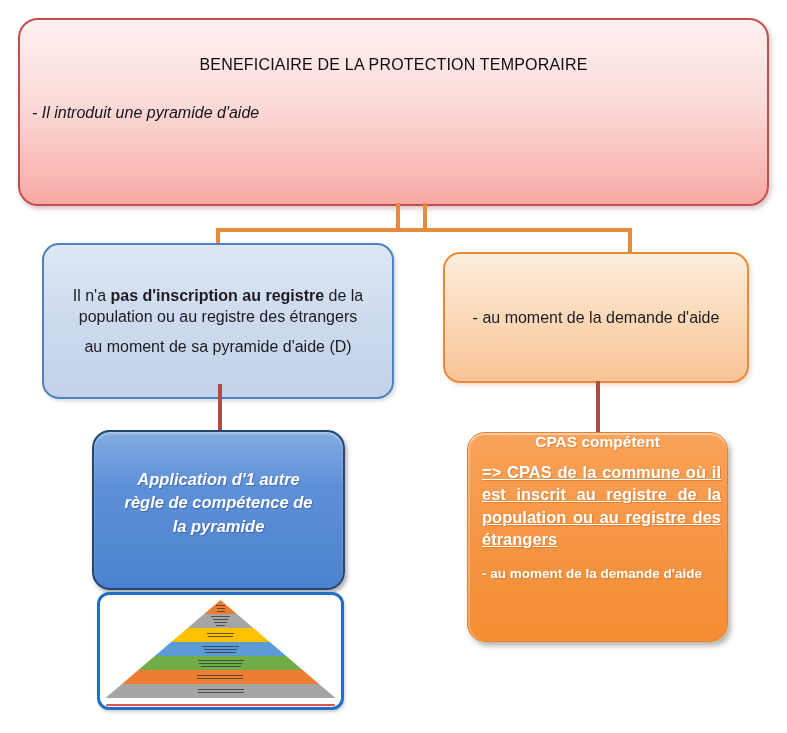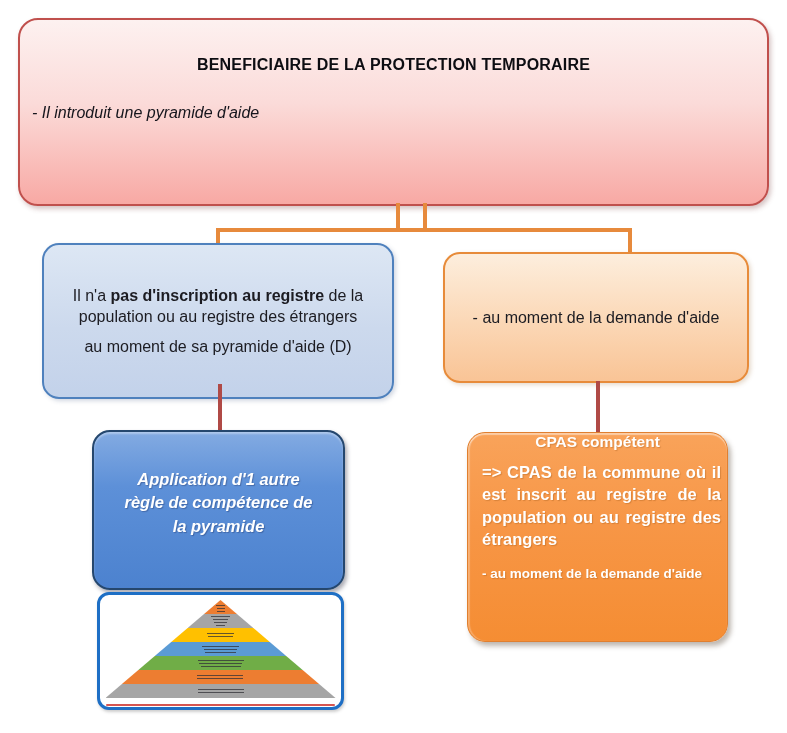--- a/index.html
+++ b/index.html
@@ -11,21 +11,21 @@
 
   
   .top-box {
     position:absolute; left:18px; top:18px; width:751px; height:188px;
     border:2px solid #c0504d; border-radius:20px;
     background:linear-gradient(180deg,#fdf1f0 0%,#fbdbd9 45%,#f8a9a4 100%);
     box-shadow:2px 3px 5px rgba(120,60,60,.30);
   }
   .top-title {
     margin-top:36px; text-align:center;
-    font-size:16px; font-weight:bold; color:#0d0d12; letter-spacing:.2px;
+    font-size:16px; font-weight:normal; color:#0d0d12; letter-spacing:.2px;
   }
   .top-lines { margin:30px 0 0 12px; }
   .top-line {
     font-size:16px; font-style:italic; color:#15151c; margin-bottom:13px;
   }
 
   
   .conn { position:absolute; background:#e78a3c; }
   .conn.stub-l   { left:396px; top:203px; width:4px;  height:29px; }
   .conn.stub-r   { left:423px; top:203px; width:4px;  height:29px; }
@@ -101,20 +101,21 @@
                inset 2px 0 1px rgba(255,255,255,.25);
   }
   .cpas-title {
     text-align:center; font-size:15.5px; font-weight:bold; color:#ffffff;
     text-shadow:1px 1px 1px rgba(120,60,0,.25);
   }
   .cpas-body {
     margin:10px 6px 0 14px; font-size:16.5px; font-weight:bold; color:#ffffff;
     text-align:justify; line-height:1.35;
     text-shadow:1px 1px 1px rgba(120,60,0,.25);
+    text-decoration:underline;
   }
   .cpas-foot {
     margin:16px 14px 0 14px; font-size:13.5px; font-weight:bold; color:#ffffff;
     text-shadow:1px 1px 1px rgba(120,60,0,.25);
   }
 </style>
 </head>
 <body>
 
 <div class="canvas">

